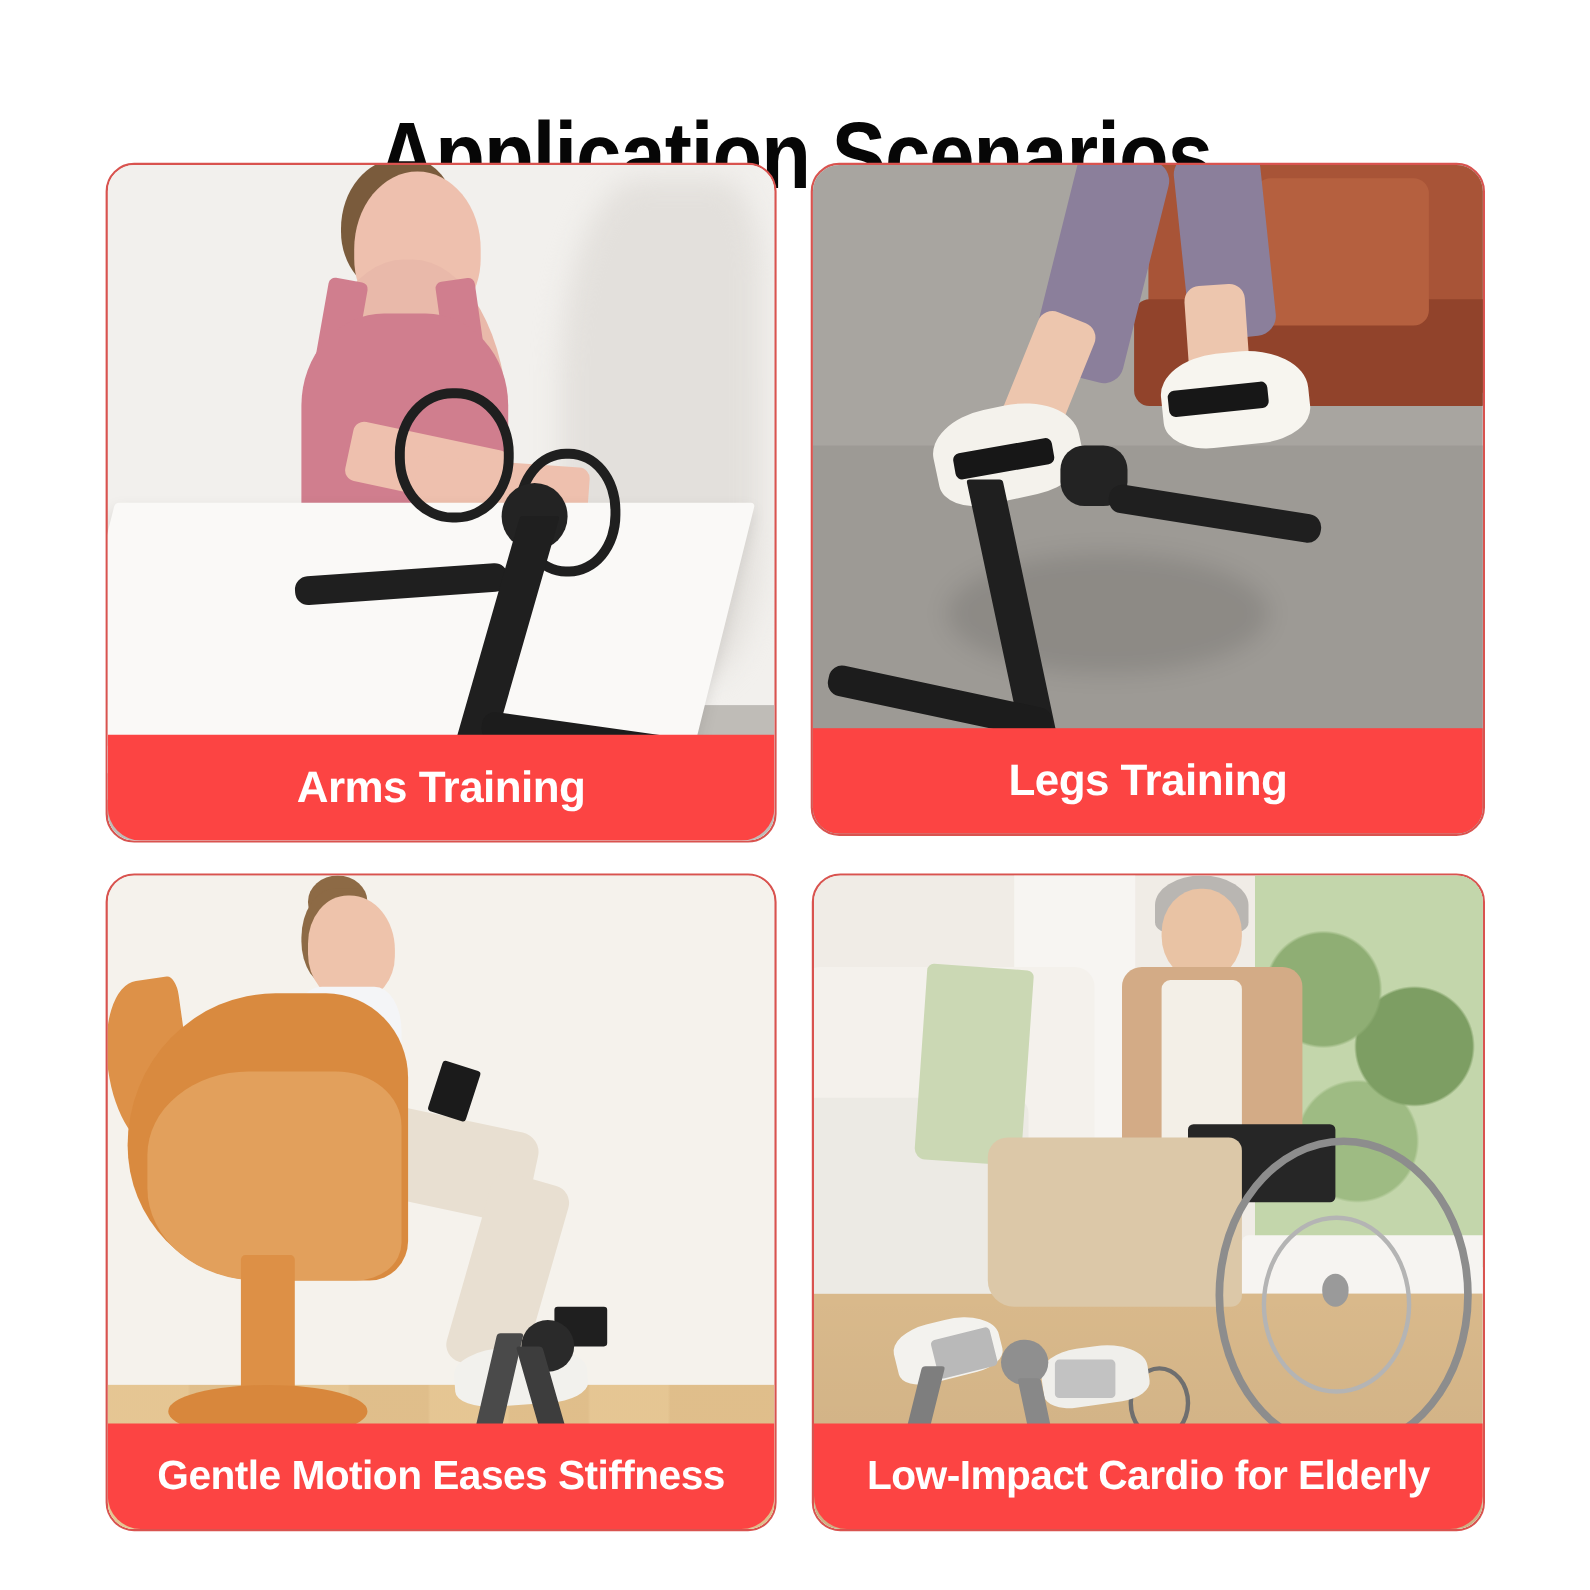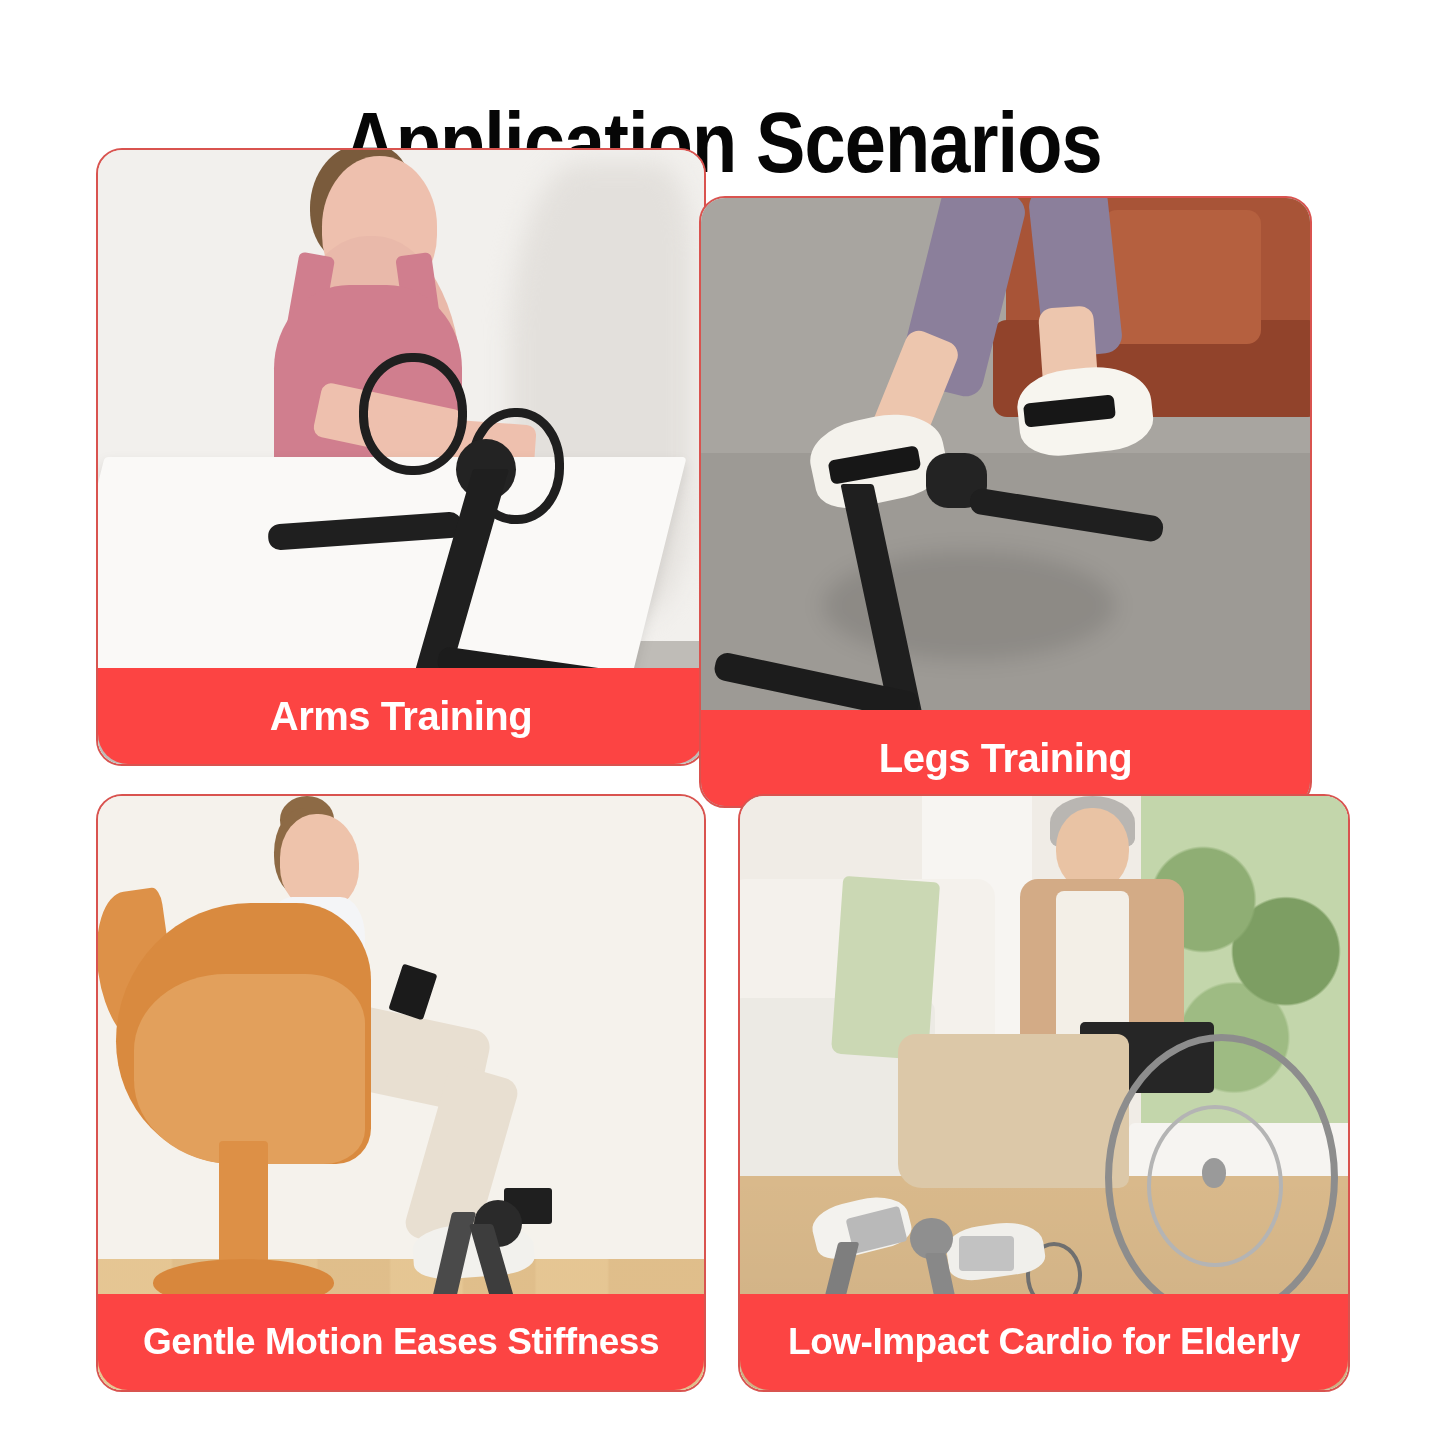--- a/index.html
+++ b/index.html
@@ -231,21 +231,21 @@
             <div class="sh c1-frame"></div>
             <div class="sh c1-barB"></div>
           </div>
         </div>
         <div class="card-band band-round" style="height:96px;">
           <span class="band-label">Arms Training</span>
         </div>
       </div>
     </div>
 
-    <div class="card" style="left:699px; top:148px; width:613px; height:612px;margin-top:48px;">
+    <div class="card" style="left:737px; top:148px; width:613px; height:612px;">
       <div class="card-photo">
         <div class="photo-canvas">
           <div class="scene">
             <div class="sh c2-floor"></div>
             <div class="sh c2-floor2"></div>
             <div class="sh c2-sofa"></div>
             <div class="sh c2-sofa2"></div>
             <div class="sh c2-cushn"></div>
             <div class="sh c2-leg1"></div>
             <div class="sh c2-leg2"></div>

